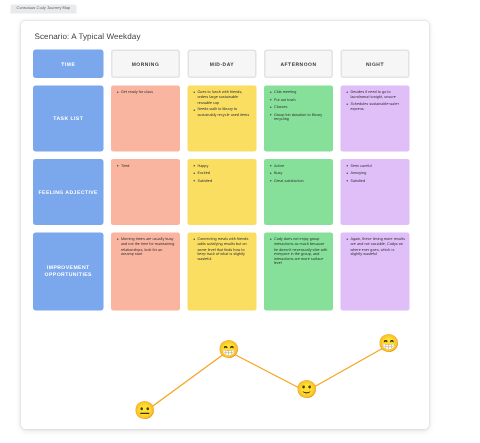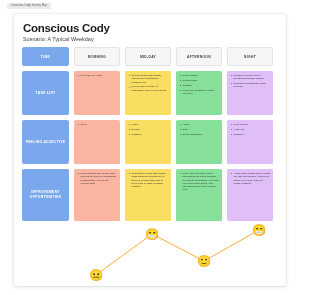--- a/index.html
+++ b/index.html
@@ -153,21 +153,20 @@
 </head>
 <body>
 
 <div class="browser-bar">
   <div class="tab">Conscious Cody Journey Map</div>
 </div>
 <div class="chrome-rule"></div>
 
 <div class="board">
 
-  <div class="title">Conscious Cody</div>
   <div class="subtitle">Scenario: A Typical Weekday</div>
 
   <div class="grid">
       <div class="col-head active">TIME</div>
       <div class="col-head">MORNING</div>
       <div class="col-head">MID-DAY</div>
       <div class="col-head">AFTERNOON</div>
       <div class="col-head">NIGHT</div>
       <div class="row-label r1">TASK LIST</div>
       <div class="note r1" style="background: rgb(250, 181, 160); height: 44px;">

